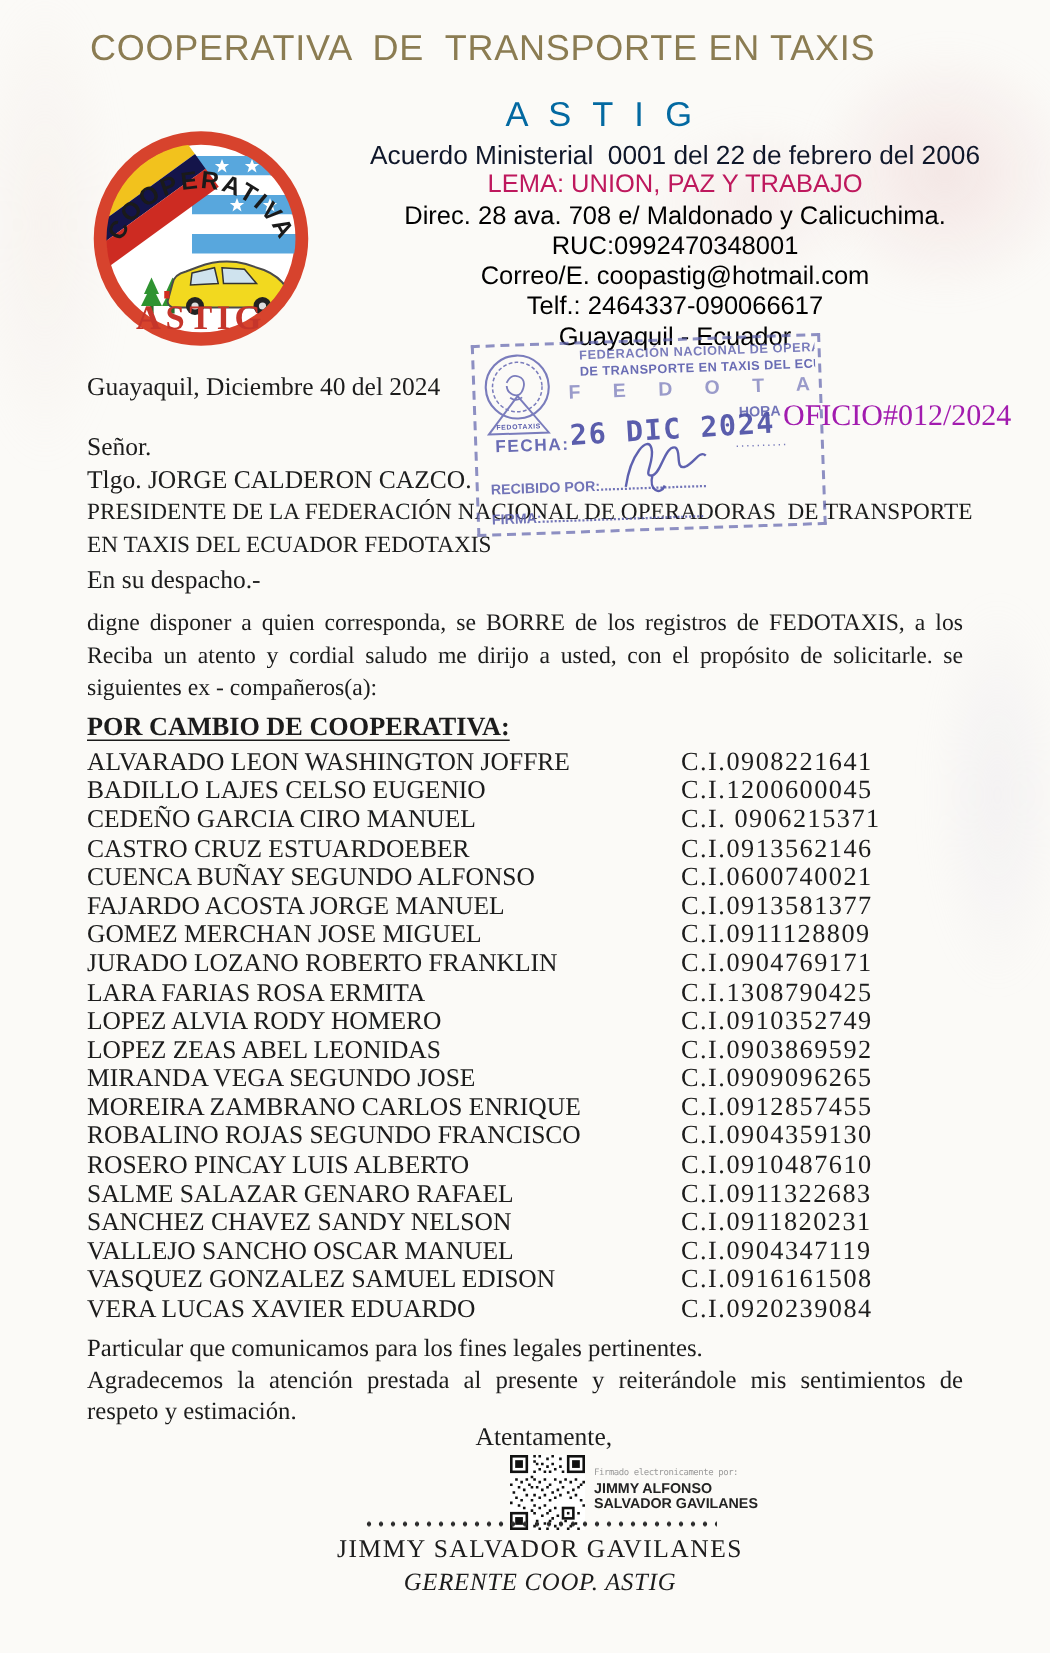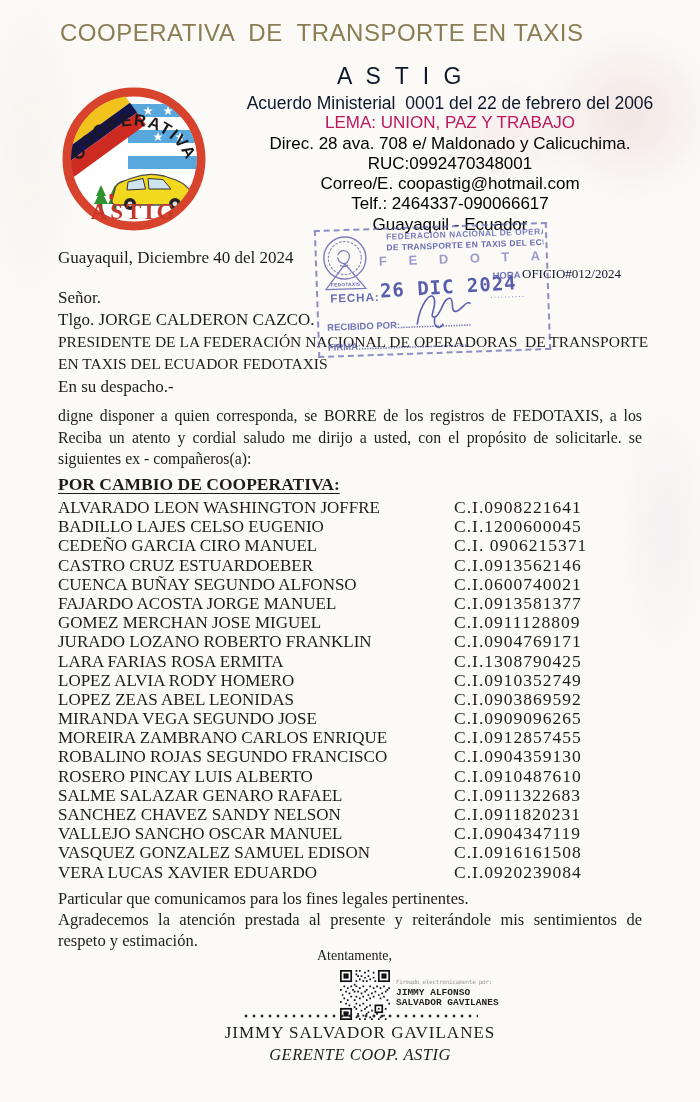--- a/index.html
+++ b/index.html
@@ -11,52 +11,52 @@
   .abs{position:absolute;}
   
   .blob{position:absolute;pointer-events:none;filter:blur(8px);}
   .b1{right:-20px;top:30px;width:180px;height:170px;background:radial-gradient(closest-side,rgba(235,205,205,.45),transparent);}
   .b2{left:430px;top:80px;width:150px;height:110px;background:radial-gradient(closest-side,rgba(238,214,214,.35),transparent);}
   .b3{right:-10px;top:400px;width:90px;height:260px;background:radial-gradient(closest-side,rgba(226,222,232,.30),transparent);}
   .b4{left:-20px;top:-10px;width:100px;height:320px;background:radial-gradient(closest-side,rgba(240,226,220,.30),transparent);}
 
   
   .title1{left:60px;top:19px;font-family:"Liberation Sans",sans-serif;font-size:24px;color:#8b7c52;white-space:pre;letter-spacing:.5px;}
-  .title2{left:337px;top:63px;font-family:"Liberation Sans",sans-serif;font-size:23px;color:#0f172a;white-space:pre;letter-spacing:4px;}
+  .title2{left:337px;top:63px;font-family:"Liberation Sans",sans-serif;font-size:23px;color:#0369a1;white-space:pre;letter-spacing:4px;}
   .info{left:200px;top:93px;width:500px;text-align:center;font-family:"Liberation Sans",sans-serif;line-height:20.3px;}
   .acuerdo{font-size:17.5px;color:#0f172a;white-space:pre;}
   .lema{font-size:17px;color:#be185d;}
   .addr{font-size:17px;color:#000000;}
 
   
   .logo{left:56px;top:86px;}
 
   
   .dateline{left:58px;top:248px;font-size:17px;}
-  .oficio{left:522px;top:266px;font-size:13px;color:#0f172a;}
+  .oficio{left:522px;top:266px;font-size:20px;color:#a21caf;}
   .recipient{left:58px;top:287px;line-height:22px;}
   .recipient div:nth-child(1),.recipient div:nth-child(2){font-size:17px;}
   .recipient div:nth-child(3),.recipient div:nth-child(4){font-size:15.5px;white-space:pre;}
   .despacho{left:58px;top:377px;font-size:17px;}
   .body-par{left:58px;top:405px;width:584px;font-size:15.8px;line-height:21.5px;}
   .jline{text-align:justify;text-align-last:justify;}
   .nline{text-align:left;}
   .section-title{left:58px;top:474px;font-size:17.5px;font-weight:bold;text-decoration:underline;text-underline-offset:3px;}
   .members{left:58px;top:498px;width:600px;}
   .mrow{position:relative;height:19.2px;line-height:19.2px;}
   .mname{font-size:17px;}
   .mci{position:absolute;left:396px;top:0;font-size:17.5px;letter-spacing:1px;}
   .closing{left:58px;top:888px;width:584px;font-size:16.5px;line-height:21px;}
-  .atentamente{left:317px;top:948px;font-size:14px;}
+  .atentamente{left:317px;top:948px;font-size:17px;}
 
   
   .qr{left:340px;top:970px;}
   .esign{left:396px;top:977px;line-height:10.5px;}
   .esign .tiny{font-family:"DejaVu Sans Mono",monospace;font-size:6px;color:#9a9a9a;letter-spacing:-.3px;}
-  .esign .mono{font-family:Liberation Mono, monospace;font-size:9.5px;font-weight:bold;color:#222;}
+  .esign .mono{font-family:Liberation Sans, sans-serif;font-size:9.5px;font-weight:bold;color:#222;}
   .dotline{left:244px;top:1013px;width:234px;height:6px;
     background-image:radial-gradient(circle at 2px 3px,#2b2b2b 1.3px,transparent 1.7px);
     background-size:8px 6px;background-repeat:repeat-x;}
   .sig-name{left:170px;top:1023px;width:380px;text-align:center;font-size:17px;letter-spacing:1px;}
   .sig-title{left:170px;top:1045px;width:380px;text-align:center;font-size:16.5px;letter-spacing:.5px;font-style:italic;}
 
   
   .stamp{left:316px;top:226px;width:229px;height:124px;transform:rotate(-2deg);
     border:2px dashed rgba(95,98,172,.7);color:#5a5dad;
     font-family:"Liberation Sans",sans-serif;overflow:visible;}

